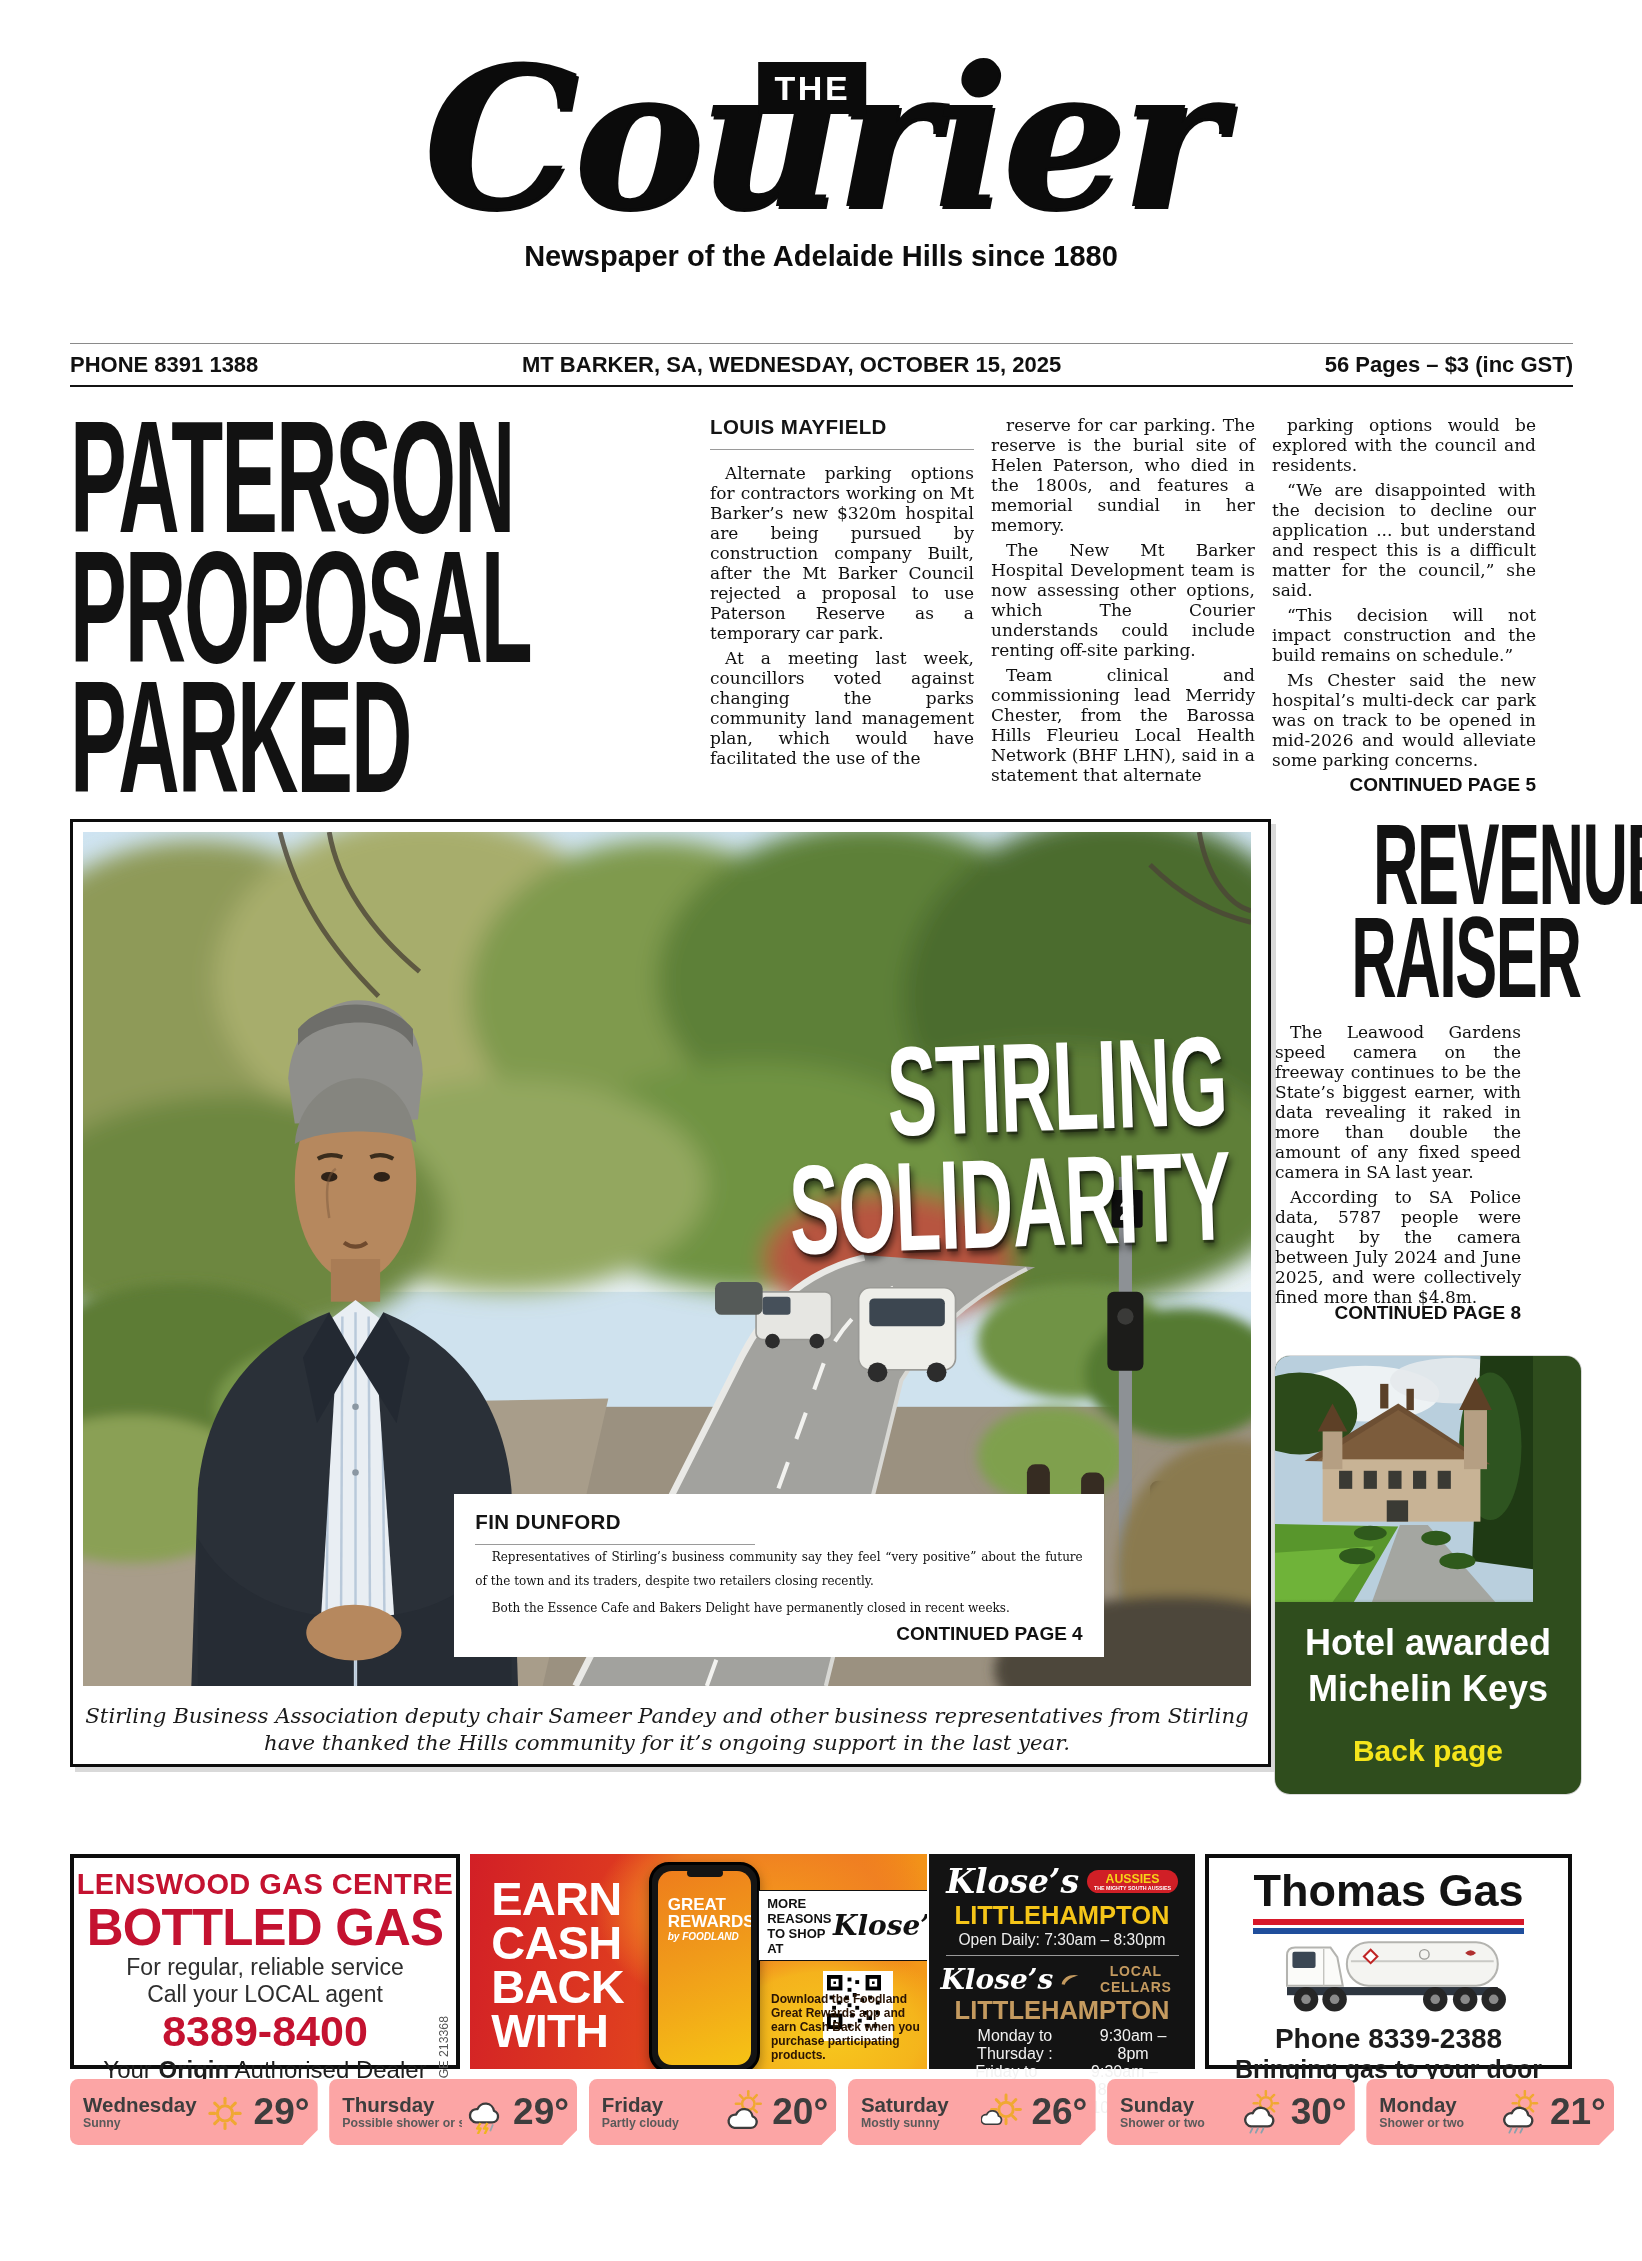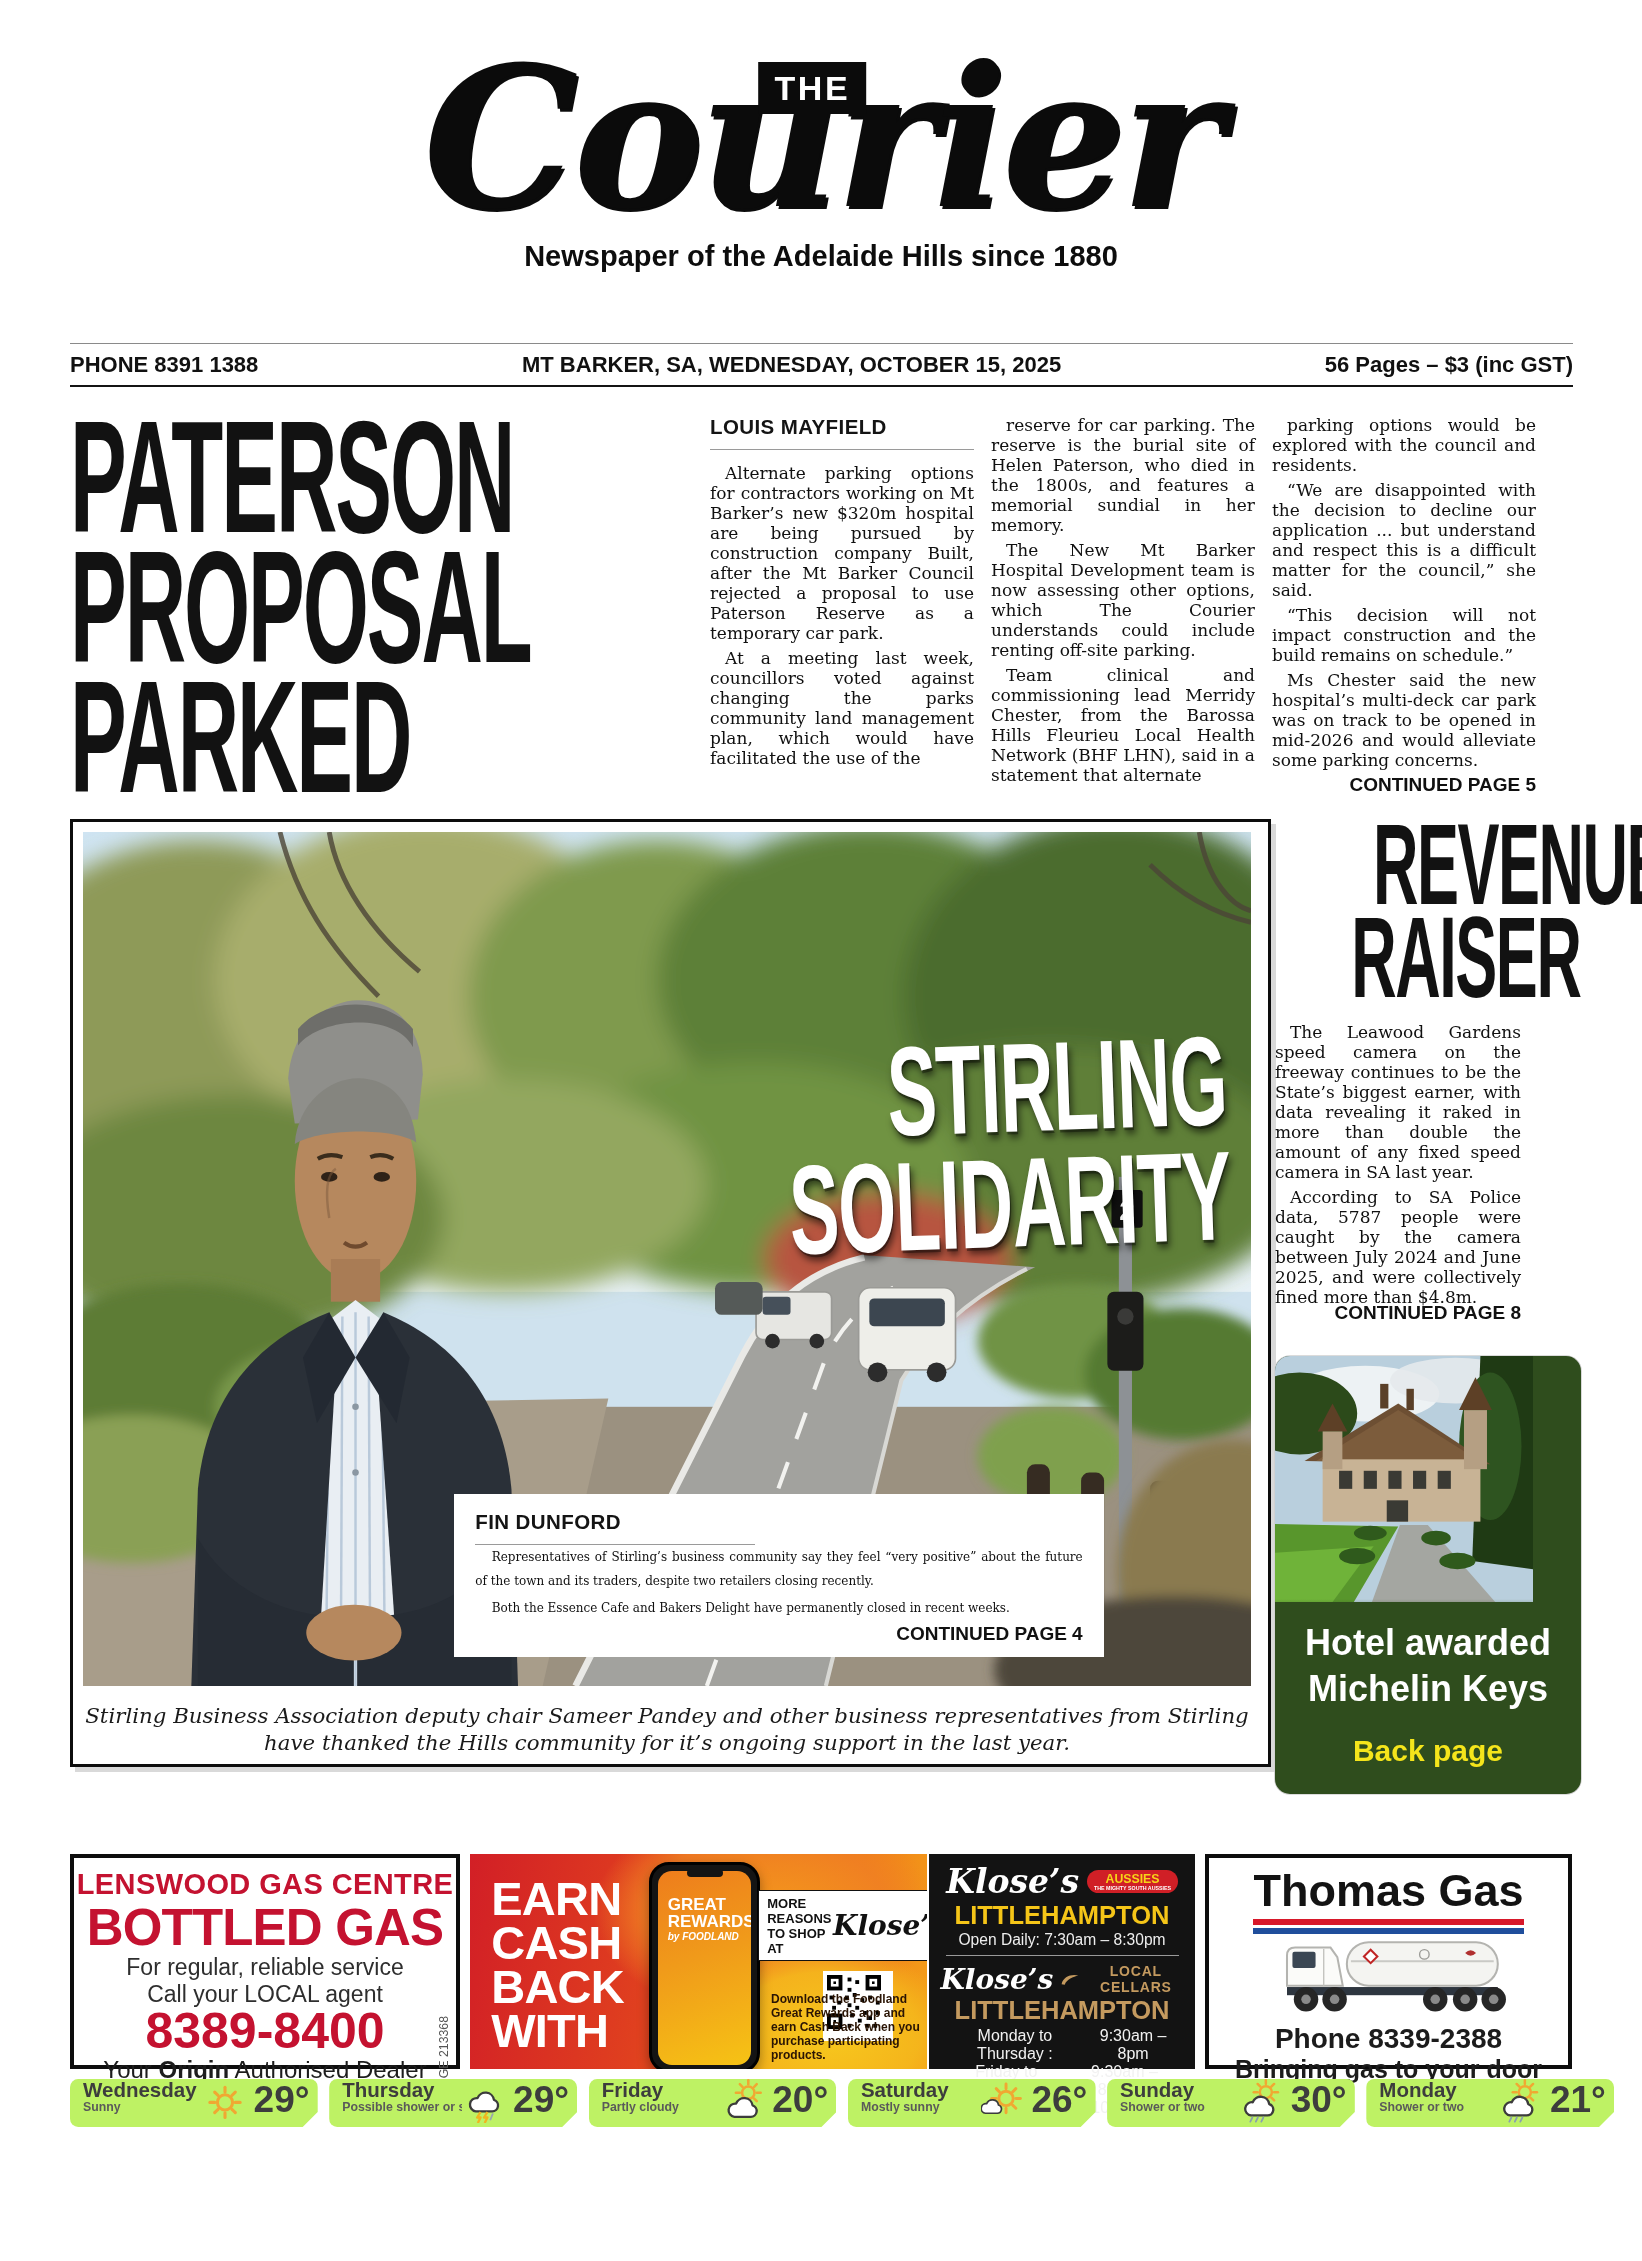--- a/index.html
+++ b/index.html
@@ -60,21 +60,21 @@
   .promo-text{position:absolute;left:0;top:243px;width:100%;text-align:center;
     background:linear-gradient(180deg,rgba(47,77,29,0) 0,#2f4d1d 21.3px);padding-top:21.3px;}
   .promo-line{color:#ffffff;font-weight:900;font-size:36px;line-height:46px;}
   .promo-cta{color:#f5e51b;font-weight:900;font-size:30px;margin-top:21.3px;}
   
   .ad{position:absolute;top:1854px;height:215px;box-sizing:border-box;}
   .ad-lenswood{left:70px;width:390px;border:4.1px solid #0d0d0d;background:#fff;text-align:center;padding-top:10px;}
   .lw-title{color:#c41230;font-weight:900;font-size:29px;letter-spacing:0.4px;}
   .lw-sub{color:#c41230;font-weight:700;font-size:51px;line-height:53px;letter-spacing:-0.8px;}
   .lw-line{color:#2e2e2e;font-size:23px;line-height:27px;}
-  .lw-phone{color:#c41230;font-weight:900;font-size:50px;line-height:46px;}
+  .lw-phone{color:#c41230;font-weight:900;font-size:43px;line-height:46px;}
   .lw-dealer{color:#1d1d1d;font-size:24px;margin-top:1.6px;}
   .lw-dealer b{text-decoration:underline;}
   .lw-code{position:absolute;right:5px;bottom:49px;transform:rotate(-90deg);transform-origin:right bottom;
     font-size:12.3px;color:#555;}
   .ad-foodland{left:470px;width:457px;background:linear-gradient(100deg,#d21f26 0%,#e0401f 40%,#ef7c1a 78%,#f4a018 100%);overflow:hidden;}
   .fd-blob1{position:absolute;left:123px;top:-49px;width:345px;height:213px;border-radius:50%;
     background:radial-gradient(closest-side,#f6a21c,#f08023 70%,rgba(240,128,35,0));opacity:.85;}
   .fd-blob2{position:absolute;right:-33px;bottom:-57px;width:271px;height:181px;border-radius:50%;
     background:radial-gradient(closest-side,#f8d11d,#f5b81c 70%,rgba(245,184,28,0));opacity:.9;}
   .fd-head{position:absolute;left:21.3px;top:23px;color:#fff;font-weight:900;font-size:47px;line-height:44px;letter-spacing:-0.8px;}
@@ -108,23 +108,23 @@
   .kl-hrow{display:flex;justify-content:space-between;padding:0 3.3px;}
   .ad-thomas{left:1205px;width:367px;border:4.1px solid #0d0d0d;background:#fff;text-align:center;padding-top:6.6px;}
   .tg-title{font-weight:900;font-size:45px;letter-spacing:0;color:#131313;}
   .tg-bar{width:271px;height:5.7px;margin:2.5px auto 0 auto;}
   .tg-red{background:#d7182a;}
   .tg-blue{background:#1f4e9c;margin-top:3.3px;}
   .tg-phone{font-weight:900;font-size:28px;margin-top:1.6px;color:#1c1c1c;}
   .tg-tag{font-weight:900;font-size:25px;color:#1c1c1c;}
   
   .weather{position:absolute;left:70px;top:2079px;width:1544px;display:flex;gap:11.5px;}
-  .wtile{width:248px;height:48px;background:#bef264;border-radius:8.2px;
+  .wtile{width:248px;height:66px;background:#fca5a5;border-radius:8.2px;
     clip-path:polygon(0 0,100% 0,100% calc(100% - 15px),calc(100% - 15px) 100%,0 100%);
-    display:flex;padding:0 8.2px 0 13px;box-sizing:border-box;}
+    display:flex;align-items:center;padding:0 8.2px 0 13px;box-sizing:border-box;}
   .wtxt{flex:1;min-width:0;}
   .wday{font-weight:900;font-size:20.5px;line-height:21.3px;color:#3d3d3d;}
   .wcond{font-weight:bold;font-size:12.3px;line-height:14px;color:#5a5a5a;white-space:nowrap;overflow:hidden;}
   .wicon{width:44px;height:44px;flex:0 0 44px;}
   .wtemp{font-weight:900;font-size:37px;color:#3d3d3d;margin-left:6.6px;white-space:nowrap;}
   .hidden-defs{position:absolute;width:0;height:0;overflow:hidden;}
 </style>
 </head>
 <body>
 

